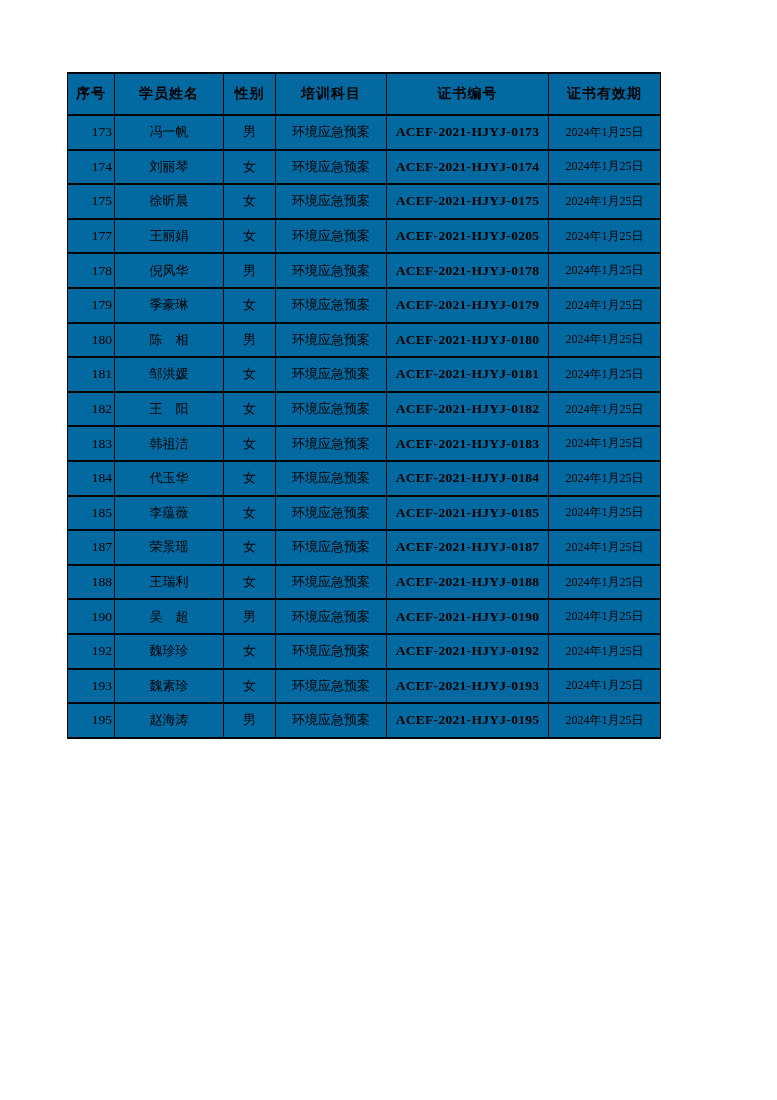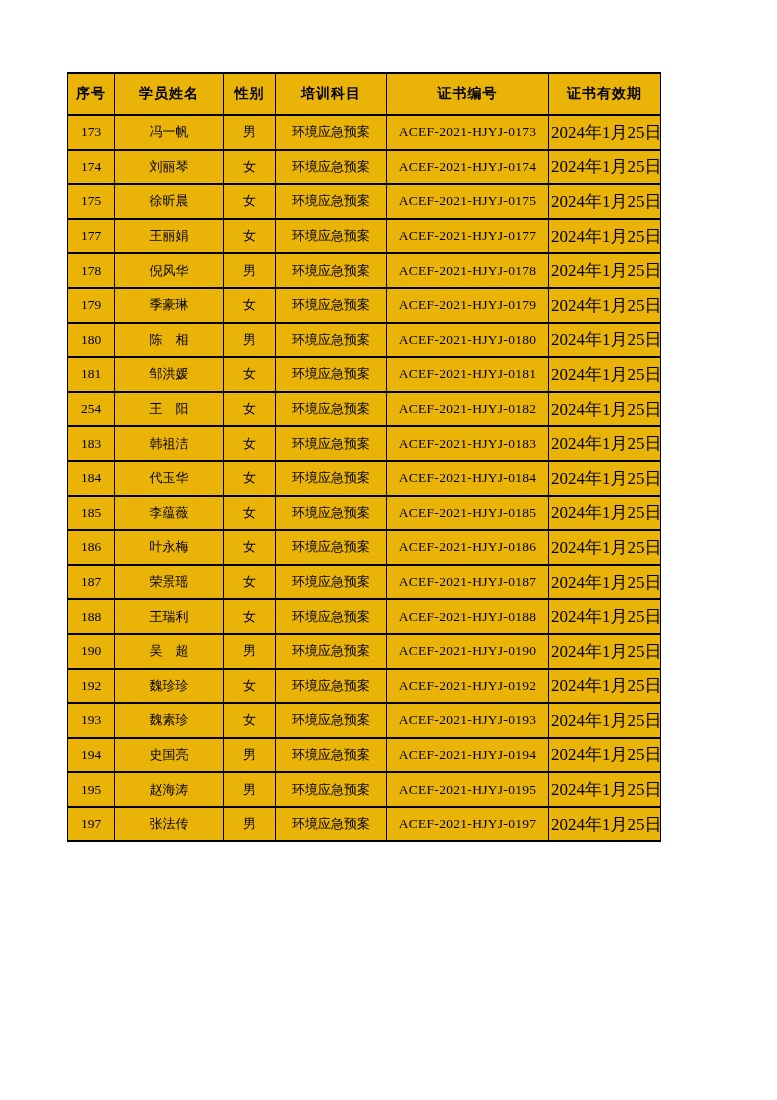--- a/index.html
+++ b/index.html
@@ -22,21 +22,21 @@
     height: 1100px;
     background: #ffffff;
   }
   table.cert-table {
     position: absolute;
     left: 67px;
     top: 72px;
     width: 593px;
     border-collapse: collapse;
     table-layout: fixed;
-    background: #eab308;
+    background: #0369a1;
   }
   .cert-table th,
   .cert-table td {
     border-left: 1.3px solid #000000;
     border-right: 1.3px solid #000000;
     border-top: 2px solid #000000;
     border-bottom: 2px solid #000000;
     text-align: center;
     vertical-align: middle;
     padding: 0 2px;
@@ -51,26 +51,28 @@
   }
   .cert-table td {
     height: 32.6px;
     font-size: 13px;
     font-weight: normal;
   }
   
   .cert-table td[data-name="certificate-number-cell"] {
     font-size: 13.5px;
     letter-spacing: 0.3px;
+    font-weight: bold;
   }
   .cert-table td[data-name="serial-cell"] {
     font-size: 13.5px;
+    text-align: right;
   }
   .cert-table td[data-name="validity-cell"] {
-    font-size: 17px;
+    font-size: 12px;
   }
 </style>
 </head>
 <body>
 
 <div class="doc-page" data-name="document-page">
   <table class="cert-table" data-name="certificate-table">
     <colgroup>
       <col style="width:47px">
       <col style="width:109px">
@@ -112,21 +114,21 @@
           <td data-name="gender-cell">女</td>
           <td data-name="subject-cell">环境应急预案</td>
           <td data-name="certificate-number-cell">ACEF-2021-HJYJ-0175</td>
           <td data-name="validity-cell">2024年1月25日</td>
         </tr>
         <tr data-name="table-row">
           <td data-name="serial-cell">177</td>
           <td data-name="name-cell">王丽娟</td>
           <td data-name="gender-cell">女</td>
           <td data-name="subject-cell">环境应急预案</td>
-          <td data-name="certificate-number-cell">ACEF-2021-HJYJ-0177</td>
+          <td data-name="certificate-number-cell">ACEF-2021-HJYJ-0205</td>
           <td data-name="validity-cell">2024年1月25日</td>
         </tr>
         <tr data-name="table-row">
           <td data-name="serial-cell">178</td>
           <td data-name="name-cell">倪风华</td>
           <td data-name="gender-cell">男</td>
           <td data-name="subject-cell">环境应急预案</td>
           <td data-name="certificate-number-cell">ACEF-2021-HJYJ-0178</td>
           <td data-name="validity-cell">2024年1月25日</td>
         </tr>
@@ -148,21 +150,21 @@
         </tr>
         <tr data-name="table-row">
           <td data-name="serial-cell">181</td>
           <td data-name="name-cell">邹洪媛</td>
           <td data-name="gender-cell">女</td>
           <td data-name="subject-cell">环境应急预案</td>
           <td data-name="certificate-number-cell">ACEF-2021-HJYJ-0181</td>
           <td data-name="validity-cell">2024年1月25日</td>
         </tr>
         <tr data-name="table-row">
-          <td data-name="serial-cell">254</td>
+          <td data-name="serial-cell">182</td>
           <td data-name="name-cell">王　阳</td>
           <td data-name="gender-cell">女</td>
           <td data-name="subject-cell">环境应急预案</td>
           <td data-name="certificate-number-cell">ACEF-2021-HJYJ-0182</td>
           <td data-name="validity-cell">2024年1月25日</td>
         </tr>
         <tr data-name="table-row">
           <td data-name="serial-cell">183</td>
           <td data-name="name-cell">韩祖洁</td>
           <td data-name="gender-cell">女</td>
@@ -180,28 +182,20 @@
         </tr>
         <tr data-name="table-row">
           <td data-name="serial-cell">185</td>
           <td data-name="name-cell">李蕴薇</td>
           <td data-name="gender-cell">女</td>
           <td data-name="subject-cell">环境应急预案</td>
           <td data-name="certificate-number-cell">ACEF-2021-HJYJ-0185</td>
           <td data-name="validity-cell">2024年1月25日</td>
         </tr>
         <tr data-name="table-row">
-          <td data-name="serial-cell">186</td>
-          <td data-name="name-cell">叶永梅</td>
-          <td data-name="gender-cell">女</td>
-          <td data-name="subject-cell">环境应急预案</td>
-          <td data-name="certificate-number-cell">ACEF-2021-HJYJ-0186</td>
-          <td data-name="validity-cell">2024年1月25日</td>
-        </tr>
-        <tr data-name="table-row">
           <td data-name="serial-cell">187</td>
           <td data-name="name-cell">荣景瑶</td>
           <td data-name="gender-cell">女</td>
           <td data-name="subject-cell">环境应急预案</td>
           <td data-name="certificate-number-cell">ACEF-2021-HJYJ-0187</td>
           <td data-name="validity-cell">2024年1月25日</td>
         </tr>
         <tr data-name="table-row">
           <td data-name="serial-cell">188</td>
           <td data-name="name-cell">王瑞利</td>
@@ -228,38 +222,22 @@
         </tr>
         <tr data-name="table-row">
           <td data-name="serial-cell">193</td>
           <td data-name="name-cell">魏素珍</td>
           <td data-name="gender-cell">女</td>
           <td data-name="subject-cell">环境应急预案</td>
           <td data-name="certificate-number-cell">ACEF-2021-HJYJ-0193</td>
           <td data-name="validity-cell">2024年1月25日</td>
         </tr>
         <tr data-name="table-row">
-          <td data-name="serial-cell">194</td>
-          <td data-name="name-cell">史国亮</td>
-          <td data-name="gender-cell">男</td>
-          <td data-name="subject-cell">环境应急预案</td>
-          <td data-name="certificate-number-cell">ACEF-2021-HJYJ-0194</td>
-          <td data-name="validity-cell">2024年1月25日</td>
-        </tr>
-        <tr data-name="table-row">
           <td data-name="serial-cell">195</td>
           <td data-name="name-cell">赵海涛</td>
           <td data-name="gender-cell">男</td>
           <td data-name="subject-cell">环境应急预案</td>
           <td data-name="certificate-number-cell">ACEF-2021-HJYJ-0195</td>
-          <td data-name="validity-cell">2024年1月25日</td>
-        </tr>
-        <tr data-name="table-row">
-          <td data-name="serial-cell">197</td>
-          <td data-name="name-cell">张法传</td>
-          <td data-name="gender-cell">男</td>
-          <td data-name="subject-cell">环境应急预案</td>
-          <td data-name="certificate-number-cell">ACEF-2021-HJYJ-0197</td>
           <td data-name="validity-cell">2024年1月25日</td>
         </tr>
       </tbody>
   </table>
 </div>
 
 </body></html>

